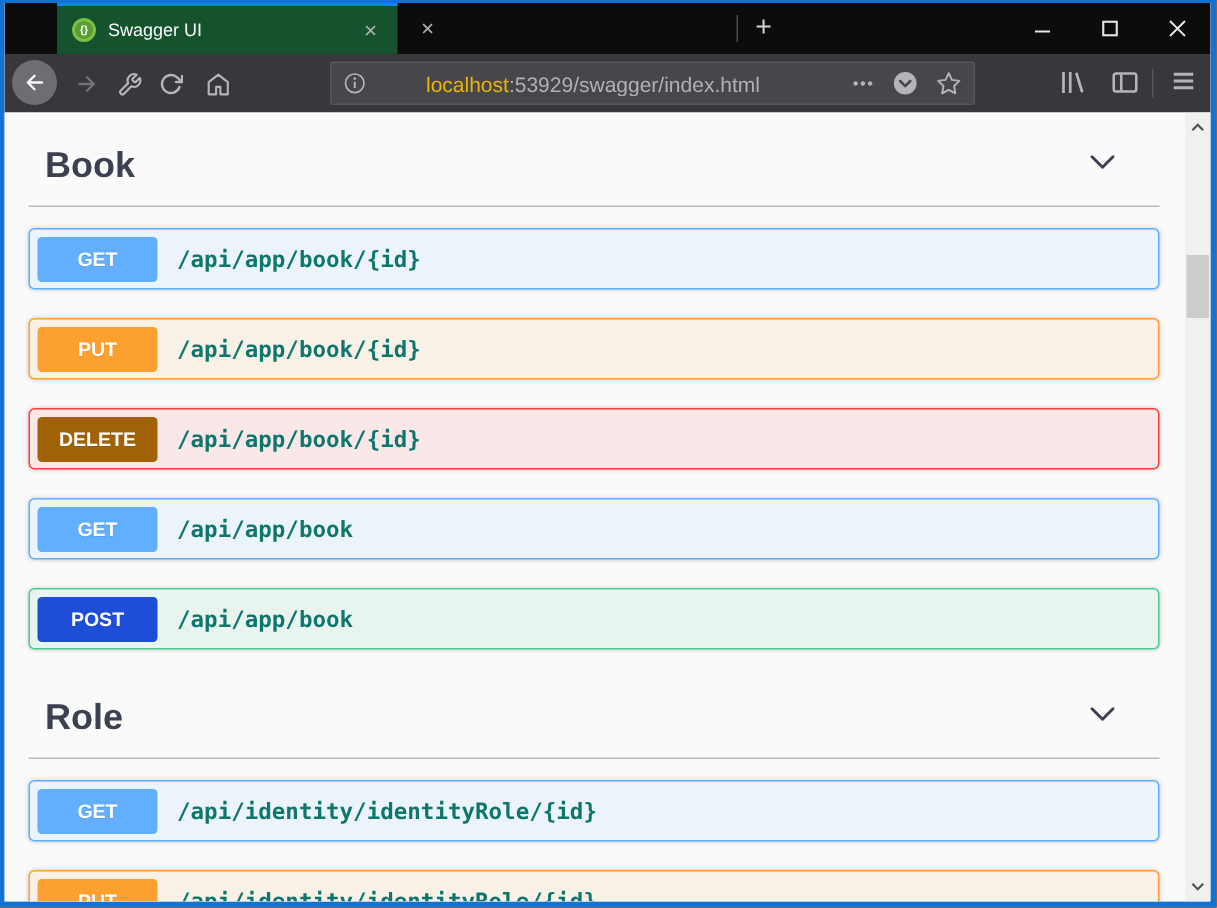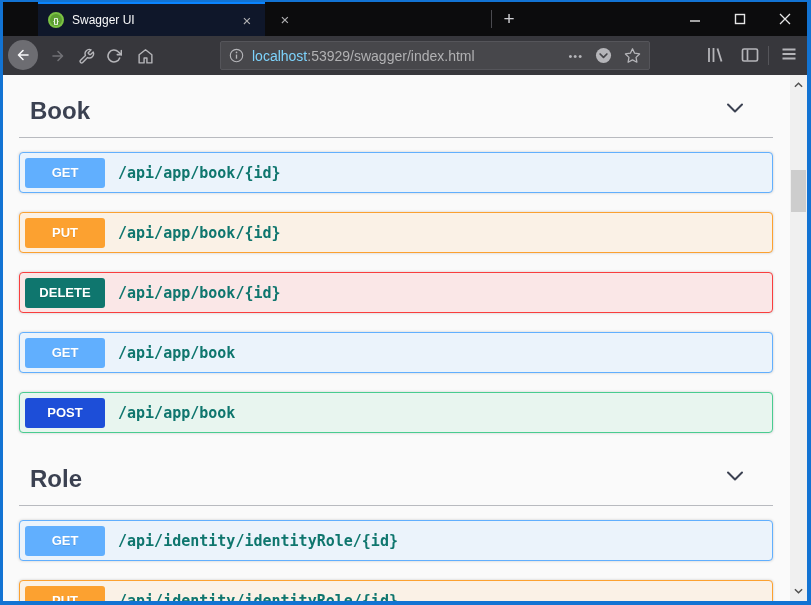--- a/index.html
+++ b/index.html
@@ -9,42 +9,42 @@
     position:relative; width:811px; height:605px; overflow:hidden;
     border-left:3px solid #1273d3; border-right:4px solid #1273d3;
     border-bottom:4px solid #1273d3; border-top:2px solid #1273d3;
     background:#fafafa;
   }
 
   
   .tabbar{ height:34px; background:#0c0c0d; display:flex; align-items:stretch; }
   .tab-lead{ width:35px; }
   .tab{ display:flex; align-items:center; width:227px; padding:0 8px 0 10px; color:#f9f9fa; font-size:12px; position:relative; cursor:default; }
-  .tab.active{ background:#0f172a; border-top:2px solid #0a84ff; }
+  .tab.active{ background:#14532d; border-top:2px solid #0a84ff; }
   .tab .title{ flex:1; margin-left:8px; white-space:nowrap; overflow:hidden; }
   .favicon{ width:16px; height:16px; border-radius:50%; background:#5c9e31; border:2px solid #7ac143; color:#fff; font-size:7px; font-weight:bold; display:flex; align-items:center; justify-content:center; line-height:1; }
   .tab-close{ color:#b1b1b3; font-size:15px; width:20px; height:20px; display:flex; align-items:center; justify-content:center; border-radius:2px; }
   .tab-sep{ width:1px; height:18px; background:#4a4a4f; align-self:center; }
   .newtab{ width:34px; display:flex; align-items:center; justify-content:center; color:#cfcfd2; font-size:19px; font-weight:300; }
   .tab-spacer{ flex:1; }
   .winctl{ width:45px; display:flex; align-items:center; justify-content:center; color:#e6e6e6; }
   .winctl svg{ display:block; }
 
   
   .navbar{ position:relative; height:39px; background:#37373c; }
   .navbtn{ position:absolute; top:9px; width:22px; height:22px; display:flex; align-items:center; justify-content:center; color:#b5b5b9; }
   .backbtn{ position:absolute; left:5px; top:4px; width:30px; height:30px; border-radius:50%; background:#6d6d72; display:flex; align-items:center; justify-content:center; color:#f9f9fa; }
   .fwd{ left:44px; color:#717176; }
   .wrench{ left:72px; }
   .reload{ left:100px; }
   .home{ left:131px; }
   .urlbar{ position:absolute; left:217px; top:5px; width:430px; height:29px; background:#47474b; border:1px solid #55555a; border-radius:2px; display:flex; align-items:center; padding:0 8px; }
   .urlbar .info-ic{ color:#b5b5b9; margin-right:8px; display:flex; }
   .url-text{ font-size:14px; color:#b1b1b3; white-space:nowrap; overflow:hidden; flex:1; }
-  .url-text .host{ color:#7dd3fc; }
+  .url-text .host{ color:#eab308;margin-left:32px; }
   .url-actions{ display:flex; align-items:center; gap:12px; color:#b5b5b9; }
   .dots{ font-size:11px; letter-spacing:1px; color:#b5b5b9; }
   .right-ic{ position:absolute; top:9px; color:#b5b5b9; display:flex; }
   .lib{ left:702px; } .sidebar-ic{ left:737px; } .menu-ic{ left:777px; }
   .nav-sep{ position:absolute; left:765px; top:10px; width:1px; height:19px; background:#55555a; }
 
   
   .content{ position:relative; height:526px; background:#fafafa; overflow:hidden; }
   .page{ width:787px; padding:0 17px 0 16px; }
   .section{ margin-top:22px; }
@@ -192,21 +192,21 @@
     <span class="badge" style="background: rgb(97, 175, 254);">GET</span>
     <span class="path">/api/app/book/{id}</span>
   </div>
 
   <div class="oprow" style="border-color: rgb(252, 161, 48); background: rgb(250, 241, 230);">
     <span class="badge" style="background: rgb(252, 161, 48);">PUT</span>
     <span class="path">/api/app/book/{id}</span>
   </div>
 
   <div class="oprow" style="border-color: rgb(249, 62, 62); background: rgb(250, 231, 231);">
-    <span class="badge" style="background: #0f766e;">DELETE</span>
+    <span class="badge" style="background: #a16207;">DELETE</span>
     <span class="path">/api/app/book/{id}</span>
   </div>
 
   <div class="oprow" style="border-color: rgb(97, 175, 254); background: rgb(235, 243, 251);">
     <span class="badge" style="background: rgb(97, 175, 254);">GET</span>
     <span class="path">/api/app/book</span>
   </div>
 
   <div class="oprow" style="border-color: rgb(73, 204, 144); background: rgb(232, 245, 239);">
     <span class="badge" style="background: #1d4ed8;">POST</span>

